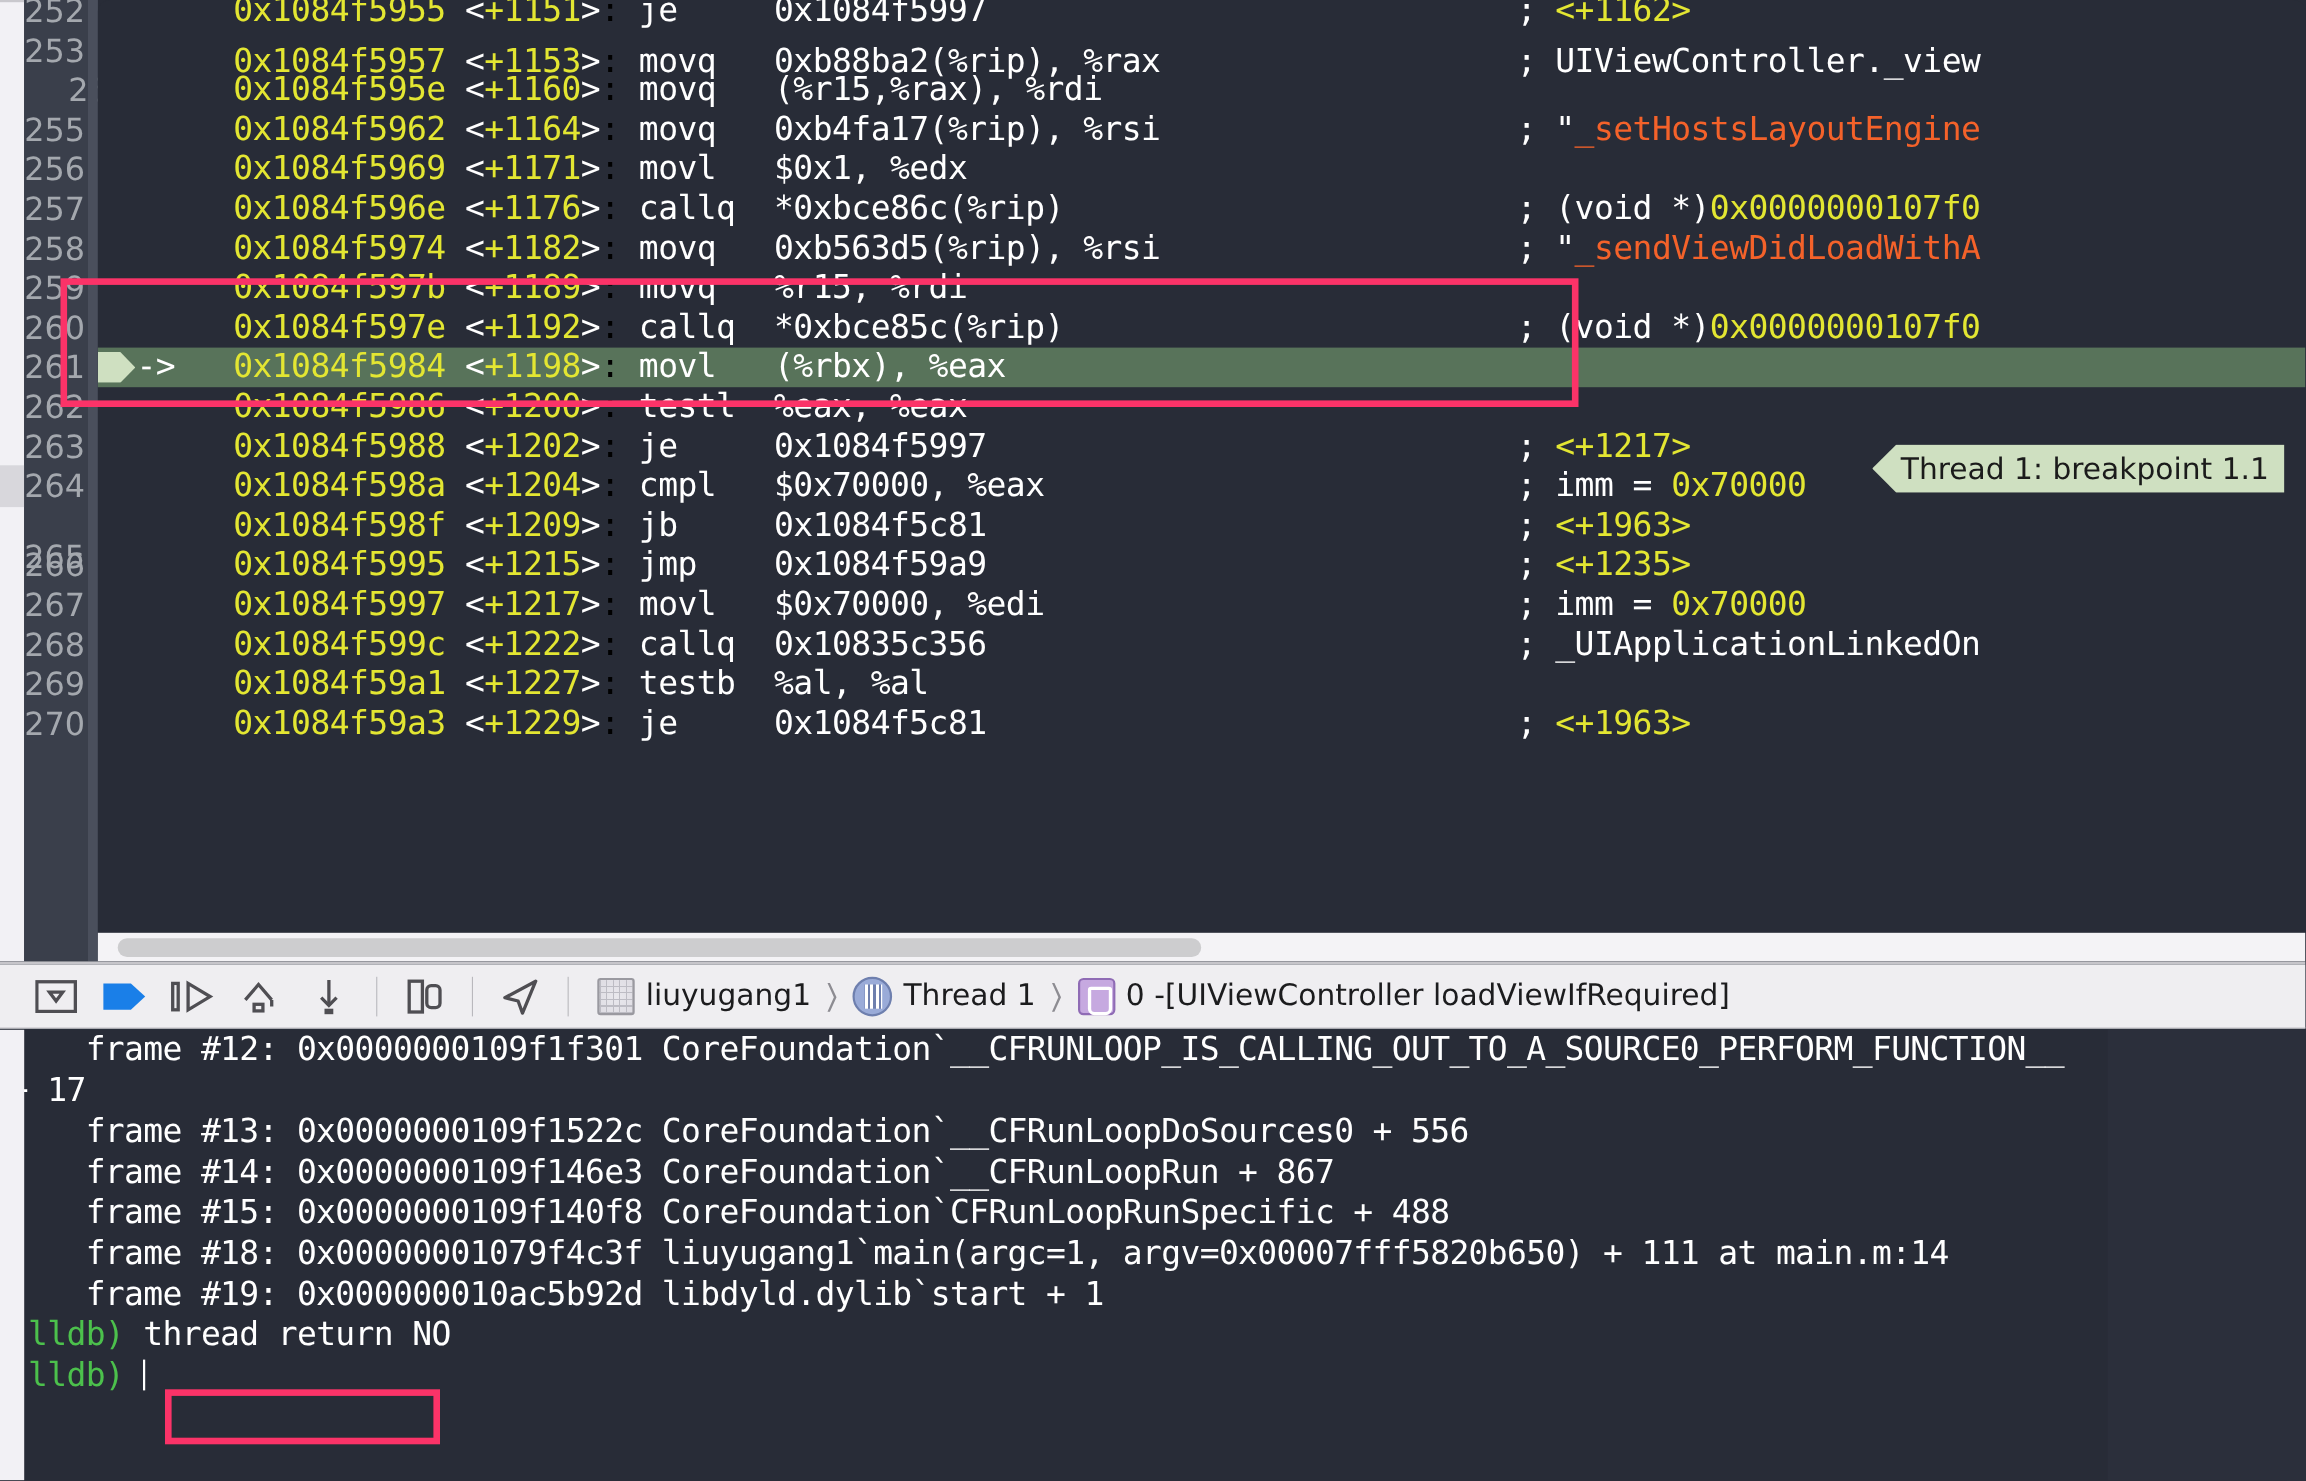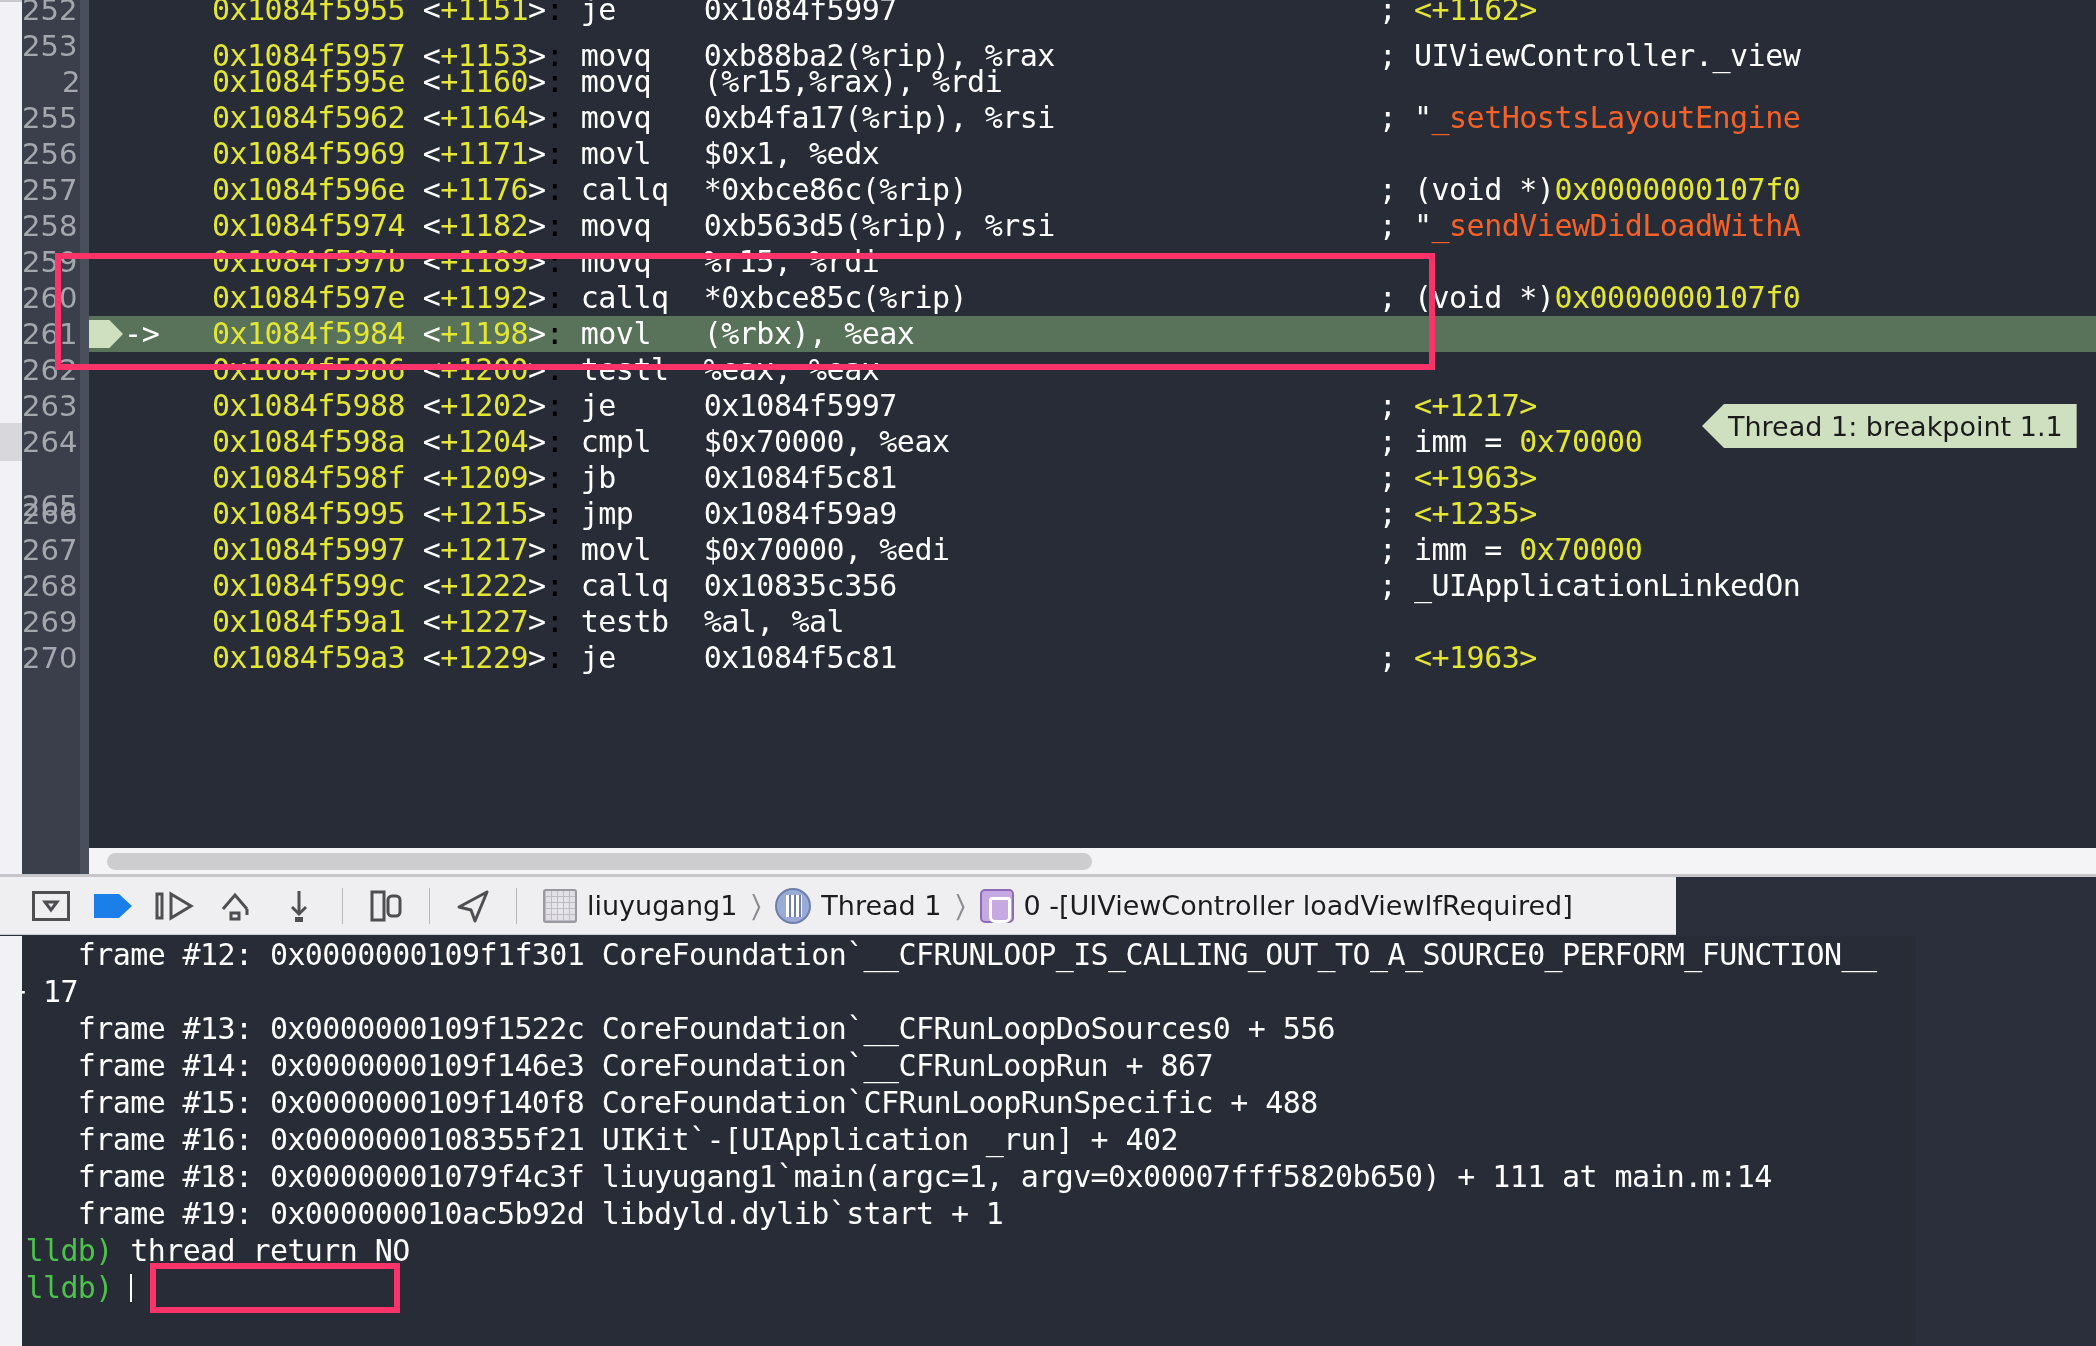--- a/index.html
+++ b/index.html
@@ -93,21 +93,21 @@
     display: flex; align-items: center;
     background: #cfe0c1;
     color: #1b1b1b; font-size: 27px;
     font-family: "DejaVu Sans", sans-serif;
     padding: 0 14px 0 26px;
     clip-path: polygon(22px 0, 100% 0, 100% 100%, 22px 100%, 0 50%);
   }
 
   
   #debug-bar {
-    position: absolute; left: 0; top: 877px; width: 1676px; height: 58px;
+    position: absolute; left: 0; top: 877px; width: 2096px; height: 58px;
     background: #efeef1;
     border-bottom: 1px solid #c8c7cc;
     display: flex; align-items: center; gap: 0px;
     padding-left: 20px;
   }
   .tb-btn {
     width: 62px; height: 58px;
     display: flex; align-items: center; justify-content: center;
   }
   .tb-sep { width: 1px; height: 36px; background: #b9b8bd; margin: 0 12px; }
@@ -316,21 +316,20 @@
   </div>
 
   <div id="console">
     <div id="console-left-edge"></div>
     <div id="console-lines">
         <div class="cline">    frame #12: 0x0000000109f1f301 CoreFoundation`__CFRUNLOOP_IS_CALLING_OUT_TO_A_SOURCE0_PERFORM_FUNCTION__</div>
         <div class="cline">+ 17</div>
         <div class="cline">    frame #13: 0x0000000109f1522c CoreFoundation`__CFRunLoopDoSources0 + 556</div>
         <div class="cline">    frame #14: 0x0000000109f146e3 CoreFoundation`__CFRunLoopRun + 867</div>
         <div class="cline">    frame #15: 0x0000000109f140f8 CoreFoundation`CFRunLoopRunSpecific + 488</div>
-        <div class="cline">    frame #16: 0x0000000108355f21 UIKit`-[UIApplication _run] + 402</div>
         <div class="cline">    frame #18: 0x00000001079f4c3f liuyugang1`main(argc=1, argv=0x00007fff5820b650) + 111 at main.m:14</div>
         <div class="cline">    frame #19: 0x000000010ac5b92d libdyld.dylib`start + 1</div>
       </div>
     <div class="cline"><span class="prompt">(lldb)</span><span> <span>thread return NO</span></span></div>
     <div class="cline"><span class="prompt">(lldb)</span><span> <span class="caret"></span></span></div>
   </div>
 
   <div class="annot-box" id="annot-disasm"></div>
   <div class="annot-box" id="annot-cmd"></div>
 

